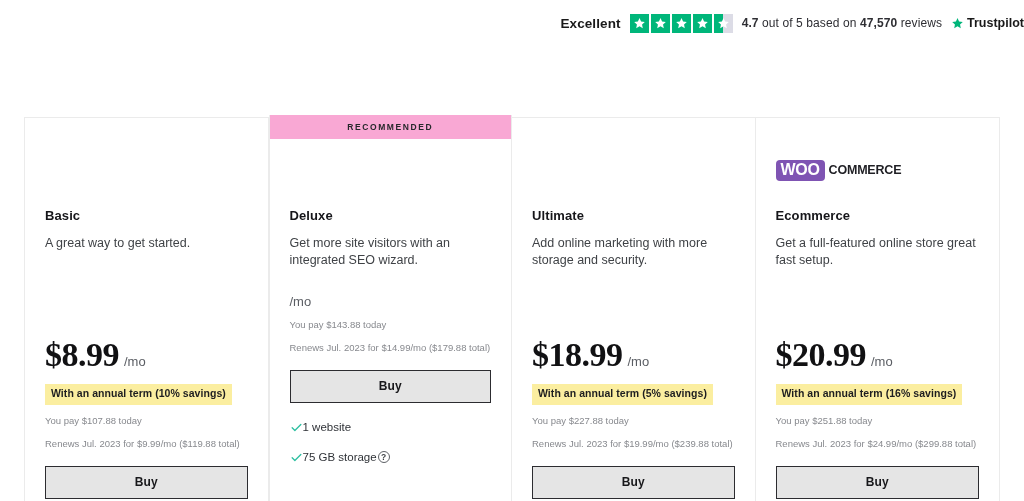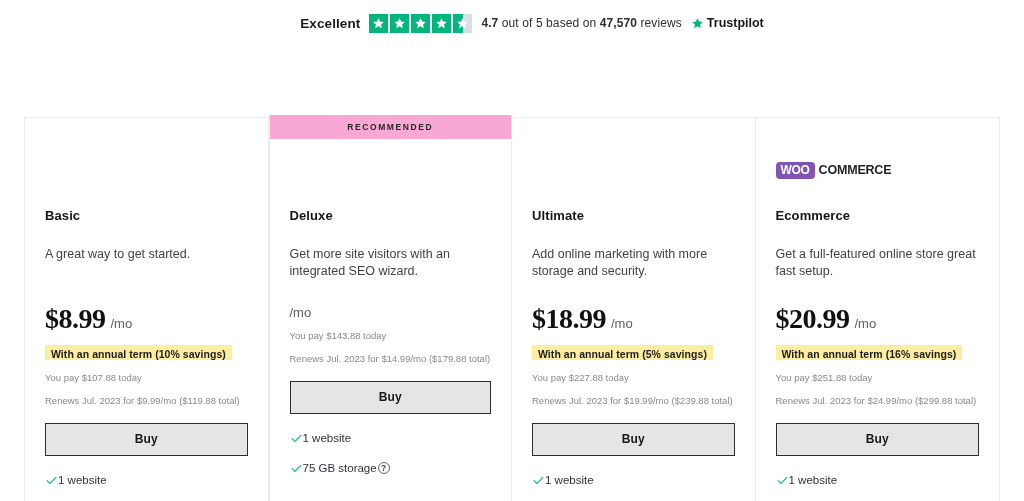--- a/index.html
+++ b/index.html
@@ -26,21 +26,21 @@
     font-size: 39px;
     letter-spacing: -0.4px;
     color: #111113;
     padding-top: 12px;
     line-height: 1.2;
   }
 
   .trust-row {
     display: flex;
     align-items: center;
-    justify-content: center;
+    justify-content: flex-end;
     gap: 9px;
     margin-top: 13px;
     height: 20px;
     margin-left: 40px;
   }
 
   .trust-excellent {
     font-size: 13.5px;
     font-weight: bold;
     color: #1a1a1a;
@@ -145,21 +145,21 @@
   .card.recommended .badge-slot { height: 69px; }
 
   .woo-logo {
     display: inline-flex;
     align-items: center;
     gap: 4px;
   }
   .woo-mark {
     background: #7f54b3;
     color: #ffffff;
-    font-size: 12px;
+    font-size: 16px;
     font-weight: bold;
     letter-spacing: -0.3px;
     padding: 2px 5px 3px;
     border-radius: 4px;
     line-height: 1;
   }
   .woo-word {
     font-size: 12.5px;
     font-weight: bold;
     color: #1f1f24;
@@ -167,56 +167,57 @@
   }
 
   .plan-name {
     font-size: 13px;
     font-weight: bold;
     color: #16161a;
     letter-spacing: 0.1px;
   }
 
   .plan-desc {
-    margin-top: 23px;
+    margin-top: 12px;
     font-size: 12.5px;
     line-height: 1.38;
     color: #3f4246;
     min-height: 36px;
   }
 
   .price-row {
     margin-top: 23px;
     display: flex;
     align-items: baseline;
     gap: 5px;
   }
 
   .price {
     font-family: "Liberation Serif", serif;
     font-weight: bold;
-    font-size: 28px;
+    font-size: 34px;
     color: #111113;
     letter-spacing: -0.5px;
     line-height: 1;
+    margin-top: 44px;
   }
 
   .price-per {
     font-size: 13px;
     color: #5a5d63;
   }
 
   .savings {
     display: inline-block;
     margin-top: 12px;
     background: #fbeea0;
     color: #1d1d20;
     font-size: 10.5px;
     font-weight: bold;
-    padding: 3px 6px 0;
+    padding: 3px 6px 6px;
     letter-spacing: 0.05px;
   }
 
   .fine {
     margin-top: 8px;
     font-size: 9.5px;
     color: #87898e;
     line-height: 1.62;
   }
 

